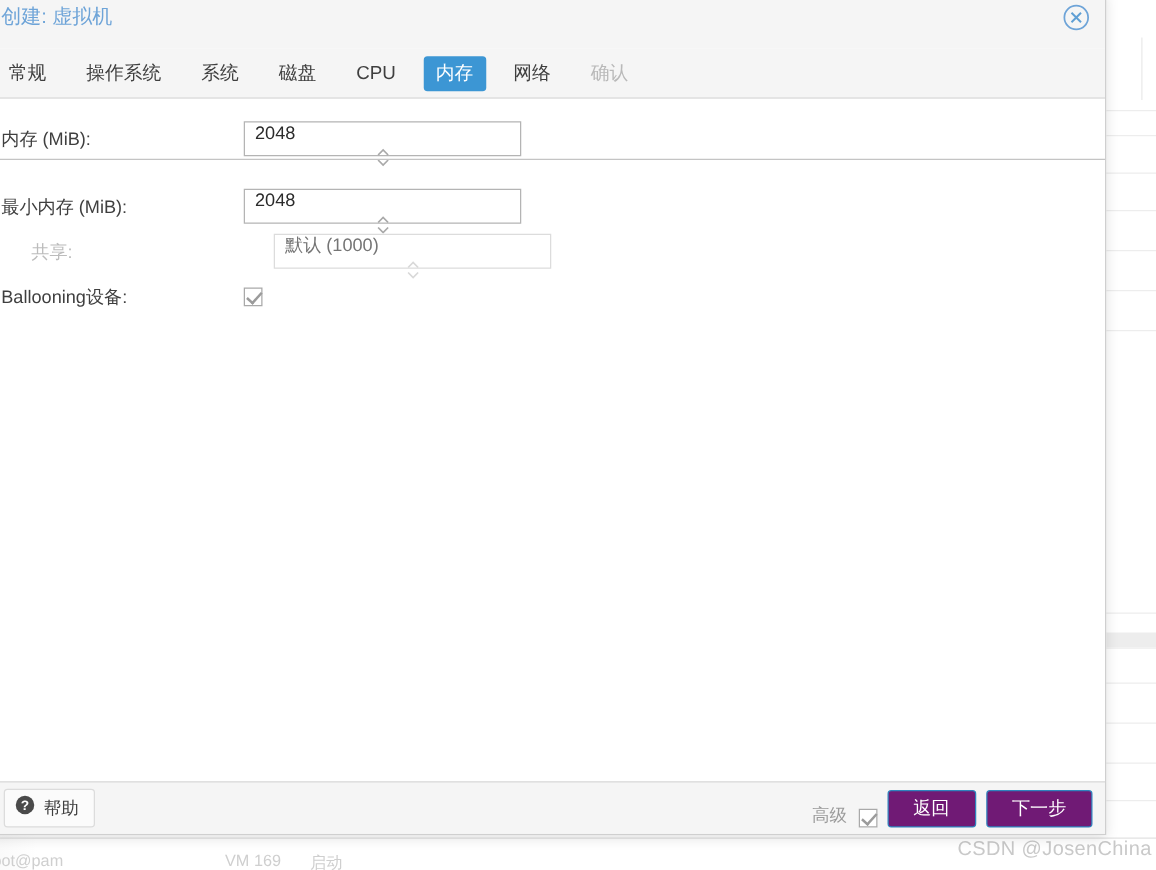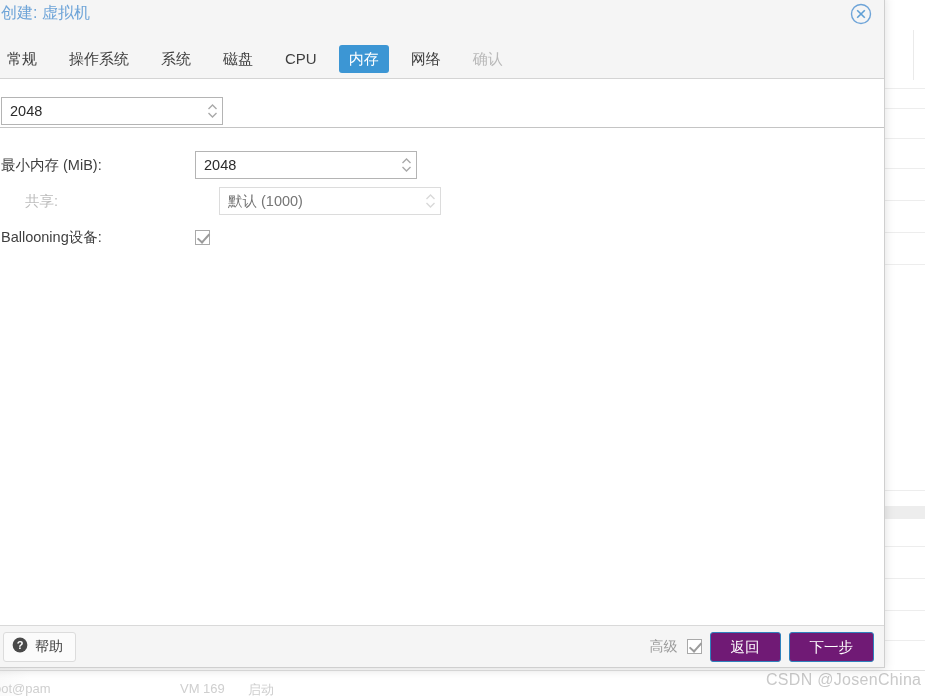--- a/index.html
+++ b/index.html
@@ -148,20 +148,21 @@
   }
   .field-label.disabled { color: #bcbcbc; margin-left: 24px; }
 
   .spinner {
     position: relative;
     width: 222px; height: 28px;
     border: 1px solid #b4b4b4;
     background: #ffffff;
     display: flex;
     align-items: center;
+    flex-direction: column;
   }
   .spinner.disabled {
     border-color: #dcdcdc;
     background: #ffffff;
   }
   .spinner-value {
     flex: 1 1 auto;
     padding-left: 8px;
     font-size: 14.5px;
     color: #2b2b2b;
@@ -226,21 +227,21 @@
     cursor: pointer;
   }
   #help-label {
     font-size: 14px;
     color: #3f3f3f;
     white-space: nowrap;
   }
   #footer-right {
     margin-left: auto;
     display: flex;
-    align-items: center;
+    align-items: flex-end;
     gap: 8px;
   }
   #advanced-label {
     font-size: 14px;
     color: #9a9a9a;
     white-space: nowrap;
     margin-right: 1px;
   }
   .action-button {
     background: #701a75;
@@ -306,20 +307,21 @@
     <div class="tab">磁盘</div>
     <div class="tab">CPU</div>
     <div class="tab active">内存</div>
     <div class="tab">网络</div>
     <div class="tab disabled">确认</div>
   </div>
 
   <div id="dialog-body">
 
     <div class="field-row">
+      <div class="field-label">内存 (MiB):</div>
       <div class="spinner">
         <input class="spinner-value" type="text" value="2048" style="">
         <div class="spinner-triggers">
           <svg width="13" height="20" viewBox="0 0 13 20">
             <polyline points="2.5,8 6.5,4 10.5,8" fill="none" stroke="#a9a9a9" stroke-width="1.4"></polyline>
             <polyline points="2.5,12 6.5,16 10.5,12" fill="none" stroke="#a9a9a9" stroke-width="1.4"></polyline>
           </svg>
         </div>
       </div>
     </div>

